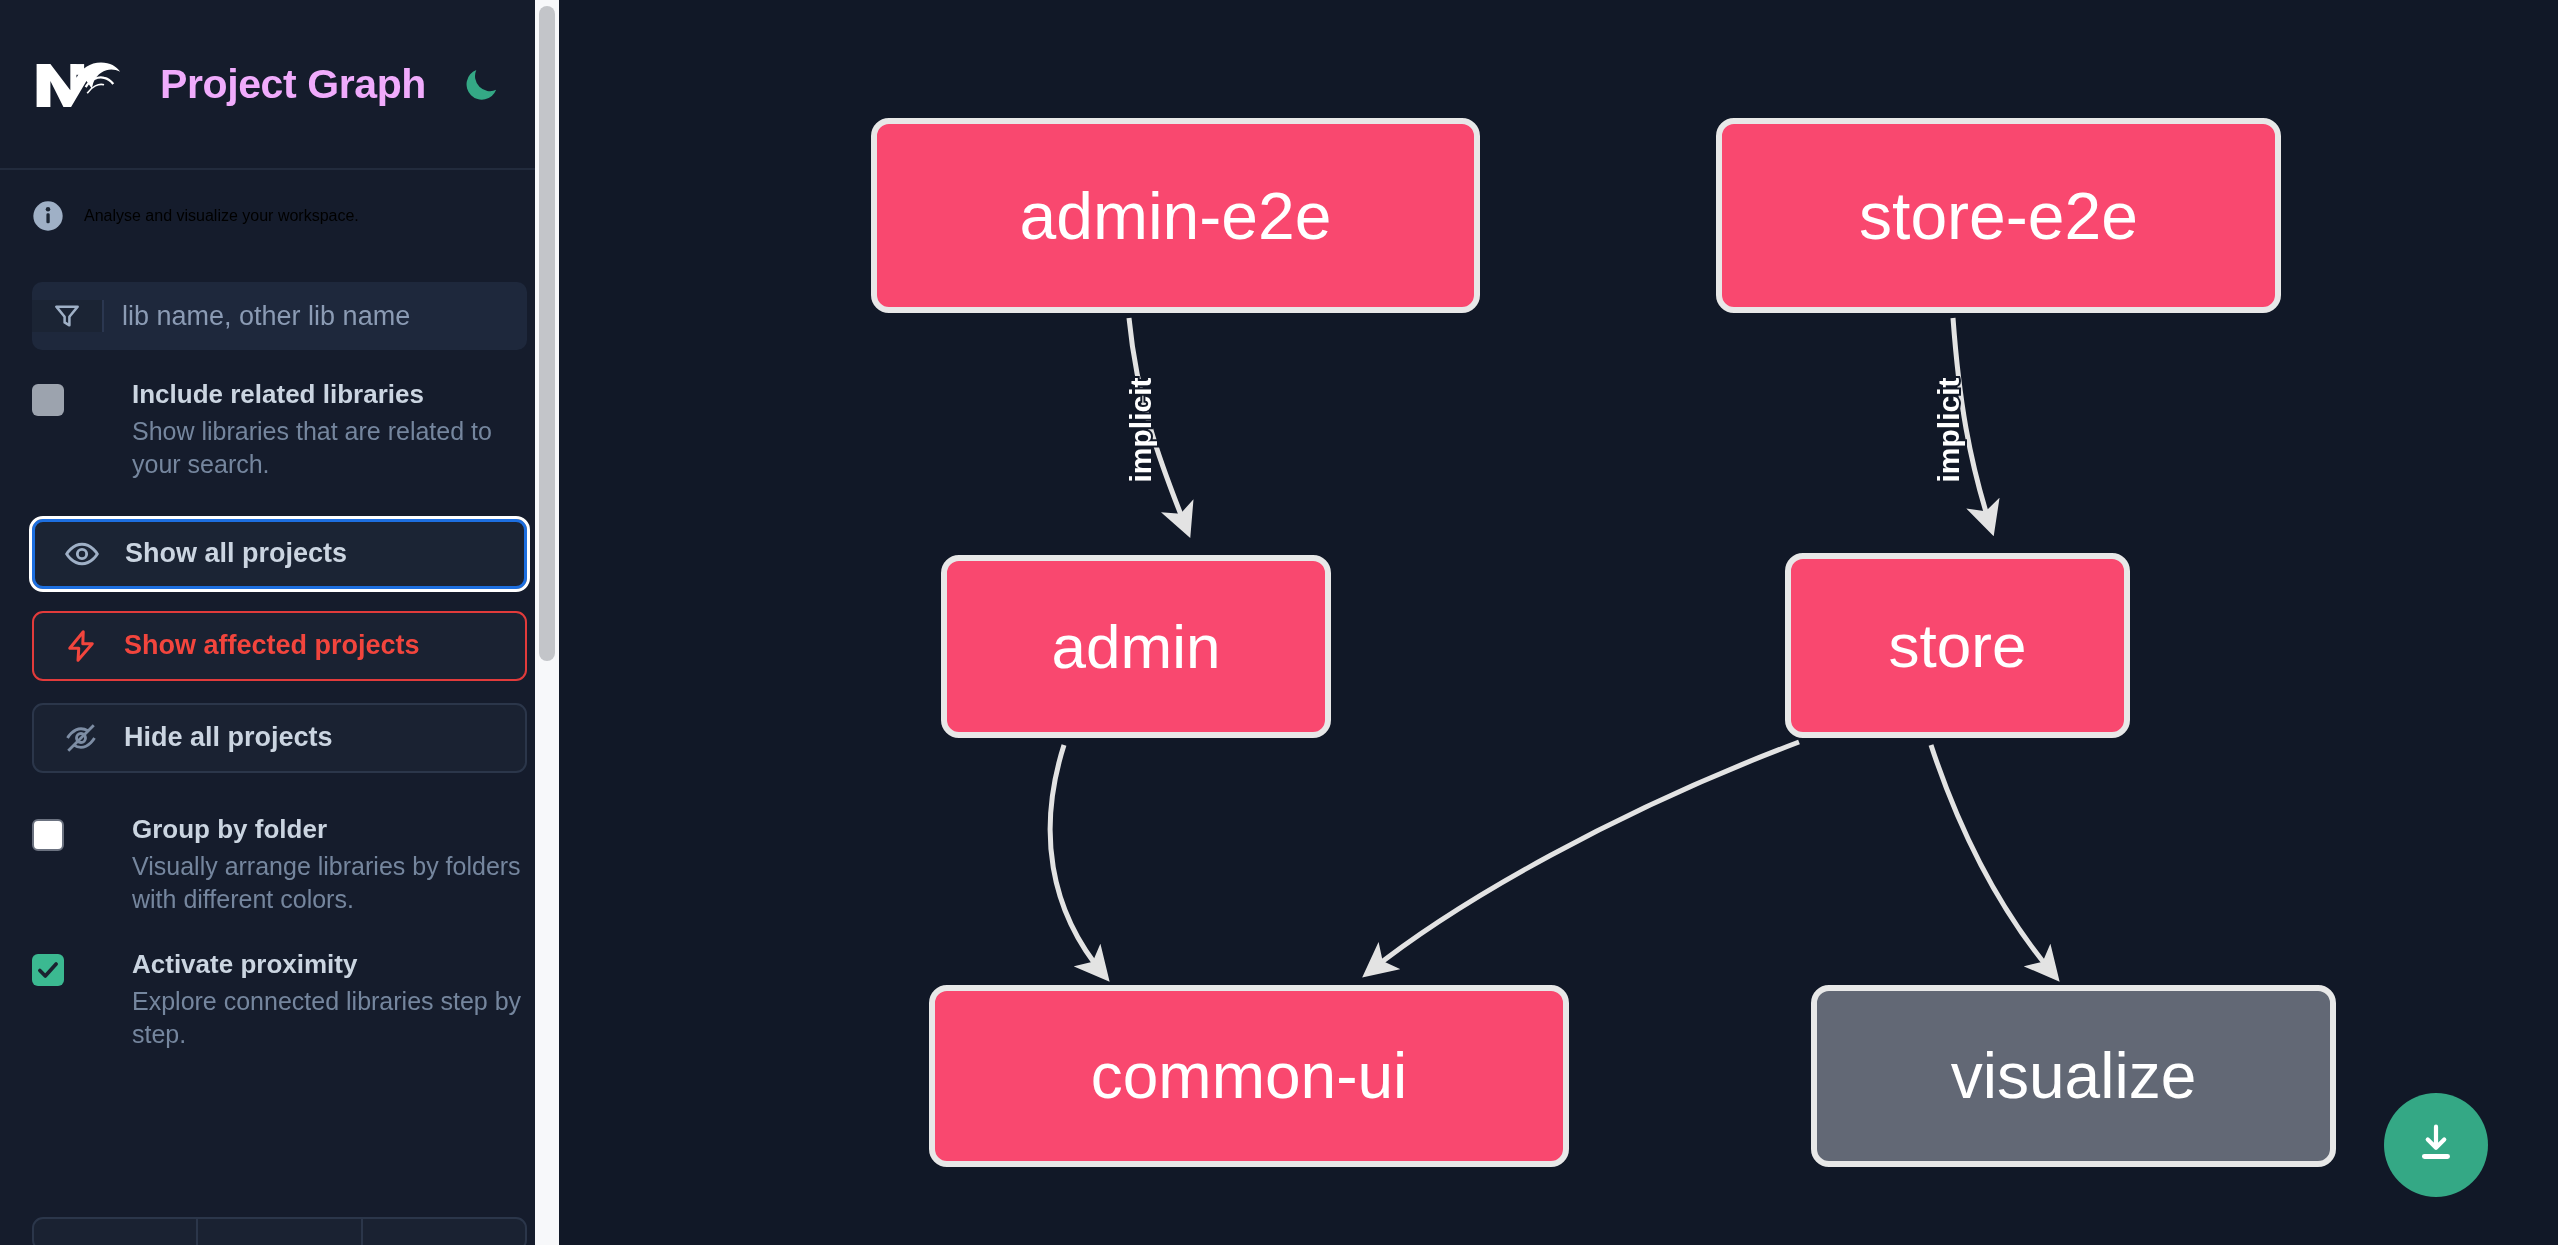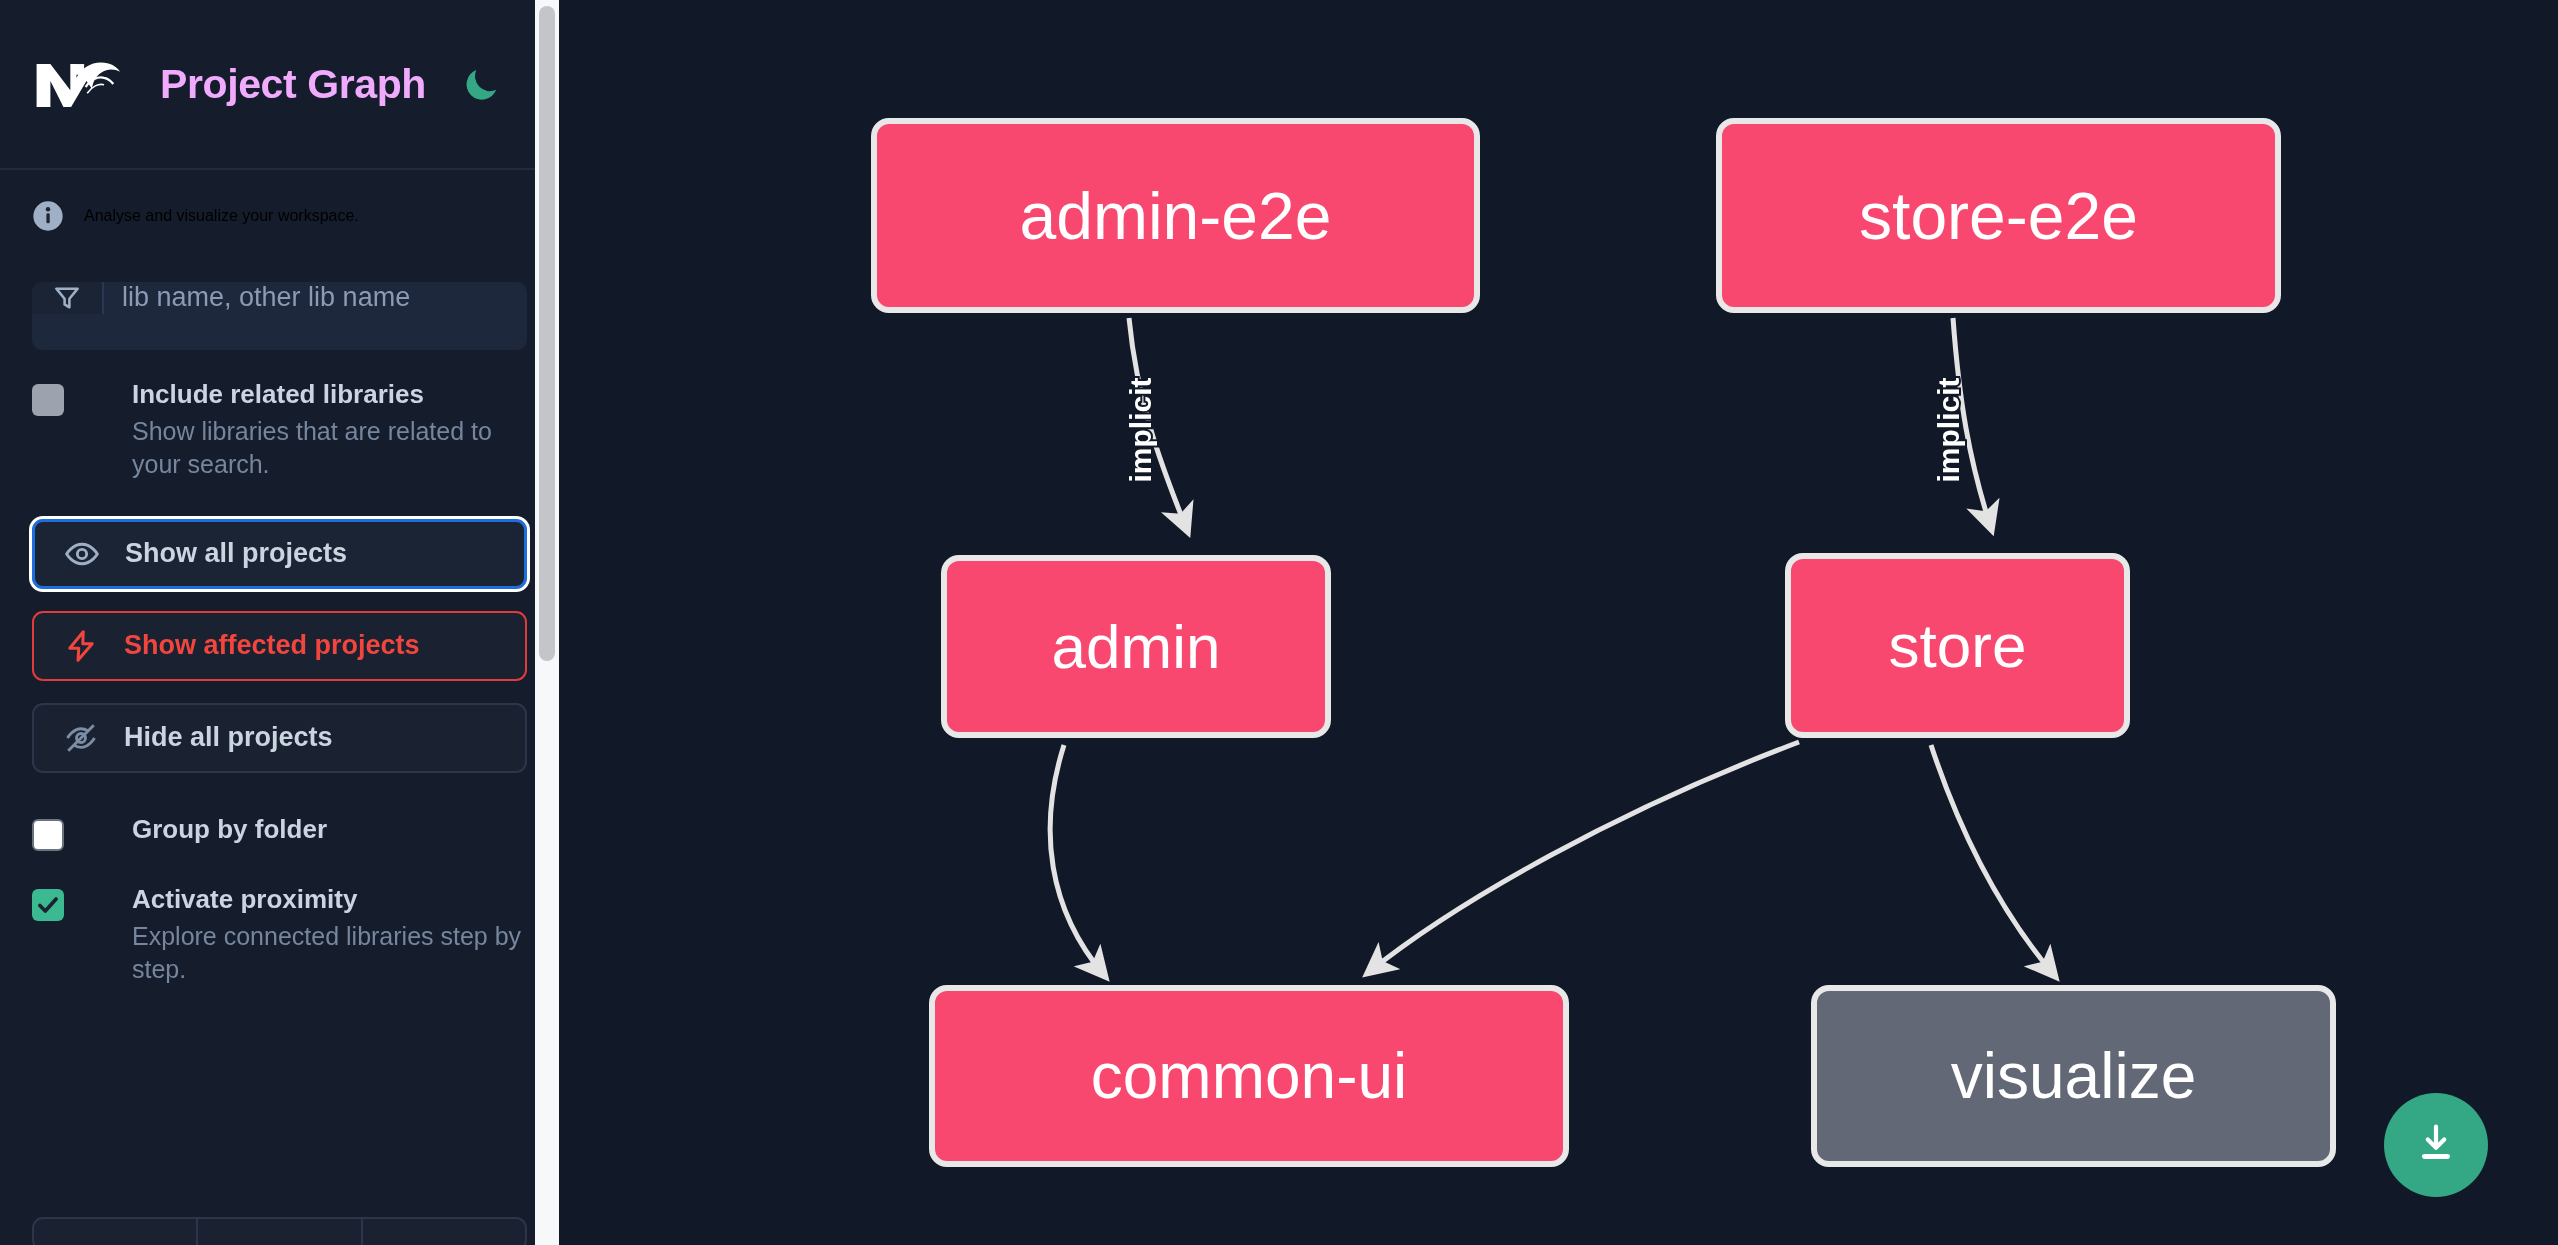--- a/index.html
+++ b/index.html
@@ -60,21 +60,21 @@
     display: flex;
     align-items: center;
     gap: 20px;
     height: 92px;
   }
   .info-icon { flex: 0 0 32px; width: 32px; height: 32px; }
 
   
   .search-wrap {
     display: flex;
-    align-items: flex-start;
+    align-items: center;
     height: 68px;
     margin-top: 20px;
     background: #1e283c;
     border-radius: 10px;
     overflow: hidden;
   }
   .search-icon-box {
     width: 72px;
     display: flex;
     align-items: center;
@@ -311,20 +311,21 @@
           </span>
           <span>Hide all projects</span>
         </div>
 
       </div>
 
       <div class="check-row" style="margin-top:42px">
         <span class="cb cb-empty"></span>
         <span class="check-text">
           <span class="check-label" style="display:block">Group by folder</span>
+          <span class="check-desc" style="display:block">Visually arrange libraries by folders with different colors.</span>
         </span>
       </div>
 
       <div class="check-row" style="margin-top:34px">
         <span class="cb cb-checked">
           <svg viewBox="0 0 24 24" width="26" height="26">
             <path fill="none" stroke="#1b2230" stroke-width="3.4" stroke-linecap="round" stroke-linejoin="round" d="M4.5 12.5 9.5 17.5 19.5 6.5"></path>
           </svg>
         </span>
         <span class="check-text">

